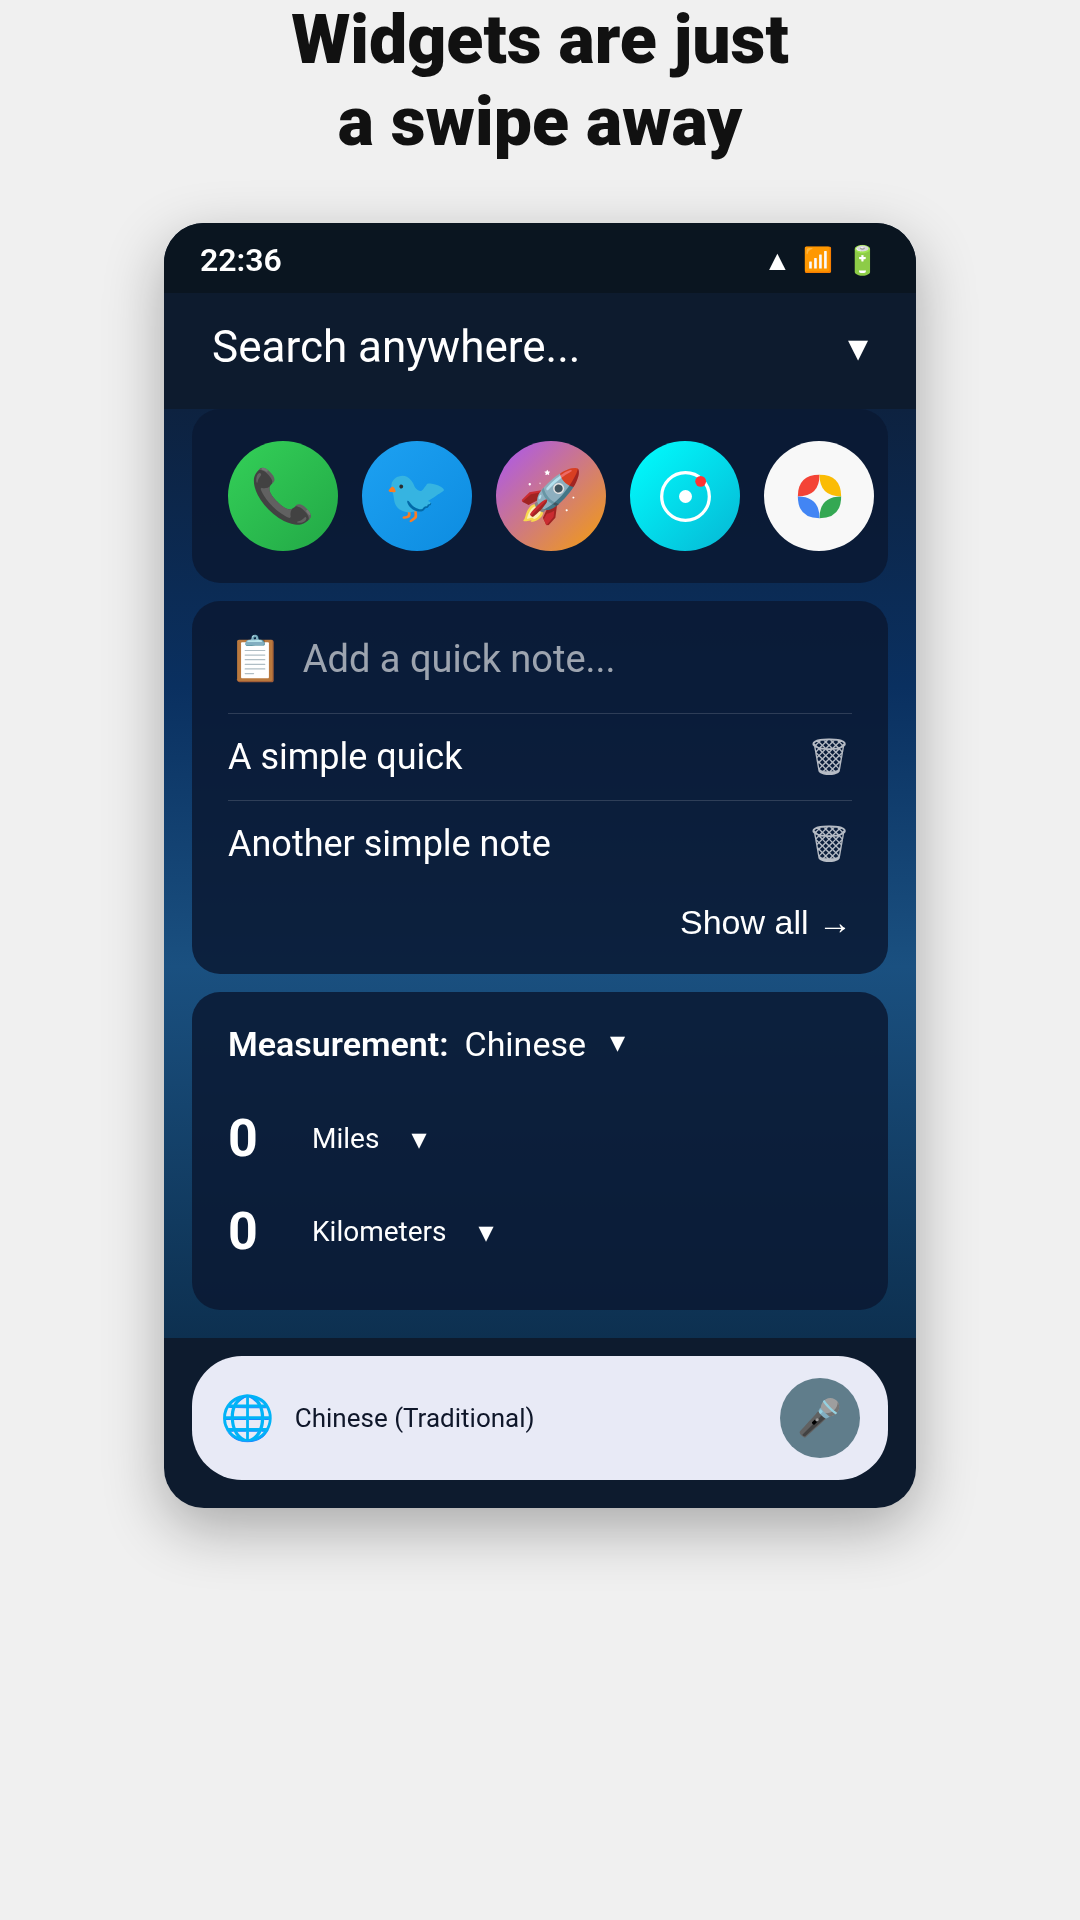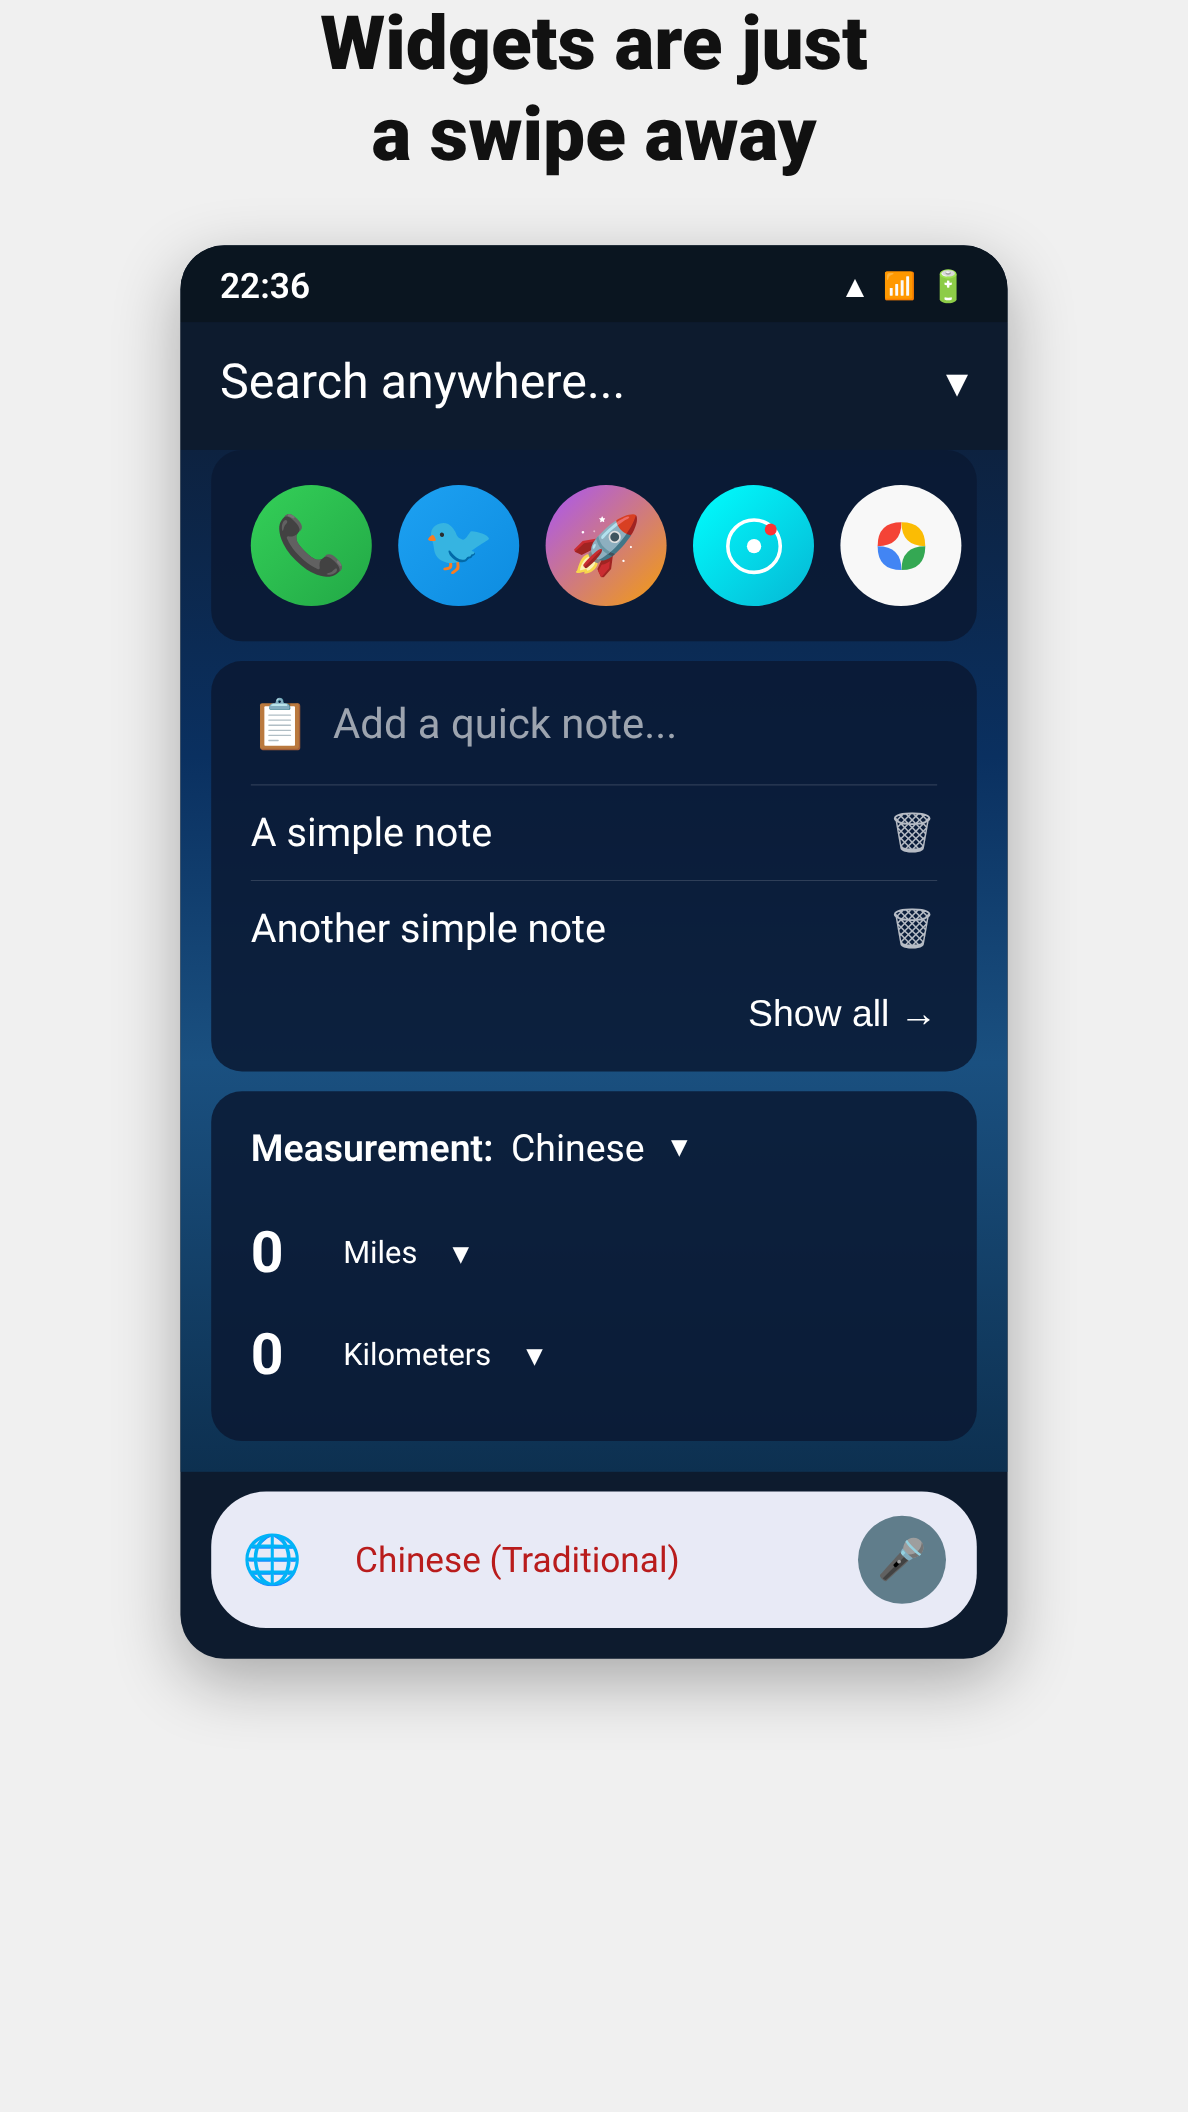--- a/index.html
+++ b/index.html
@@ -52,21 +52,21 @@
       align-items: center;
     }
     .status-icon {
       color: #fff;
       font-size: 28px;
     }
 
     
     .search-bar {
       background: #0d1b2e;
-      padding: 28px 36px 36px;
+      padding: 28px 48px 36px;
       display: flex;
       justify-content: space-between;
       align-items: center;
     }
     .search-text {
       color: #fff;
       font-size: 44px;
       font-weight: 400;
     }
     .chevron-down {
@@ -214,23 +214,22 @@
       display: flex;
       align-items: center;
       gap: 20px;
     }
     .translate-icon {
       font-size: 44px;
       color: #5c6bc0;
     }
     .translate-text {
       flex: 1;
-      color: #b91c1c;
-      font-size: 32px;
-      margin-left: 28px;
+      color: #0f172a;
+      font-size: 26px;
     }
     .mic-btn {
       background: #607d8b;
       border-radius: 50%;
       width: 80px;
       height: 80px;
       display: flex;
       align-items: center;
       justify-content: center;
       color: #fff;
@@ -286,21 +285,21 @@
         </svg>
       </div>
     </div>
 
     <div class="widget-notes">
       <div class="note-add-row">
         <span class="note-icon">📋</span>
         <span class="note-placeholder">Add a quick note...</span>
       </div>
       <div class="note-item">
-        <span class="note-text">A simple note</span>
+        <span class="note-text">A simple quick</span>
         <span class="trash-icon">🗑</span>
       </div>
       <div class="note-item">
         <span class="note-text">Another simple note</span>
         <span class="trash-icon">🗑</span>
       </div>
       <div class="show-all-row">
         <button class="show-all-btn">Show all →</button>
       </div>
     </div>

